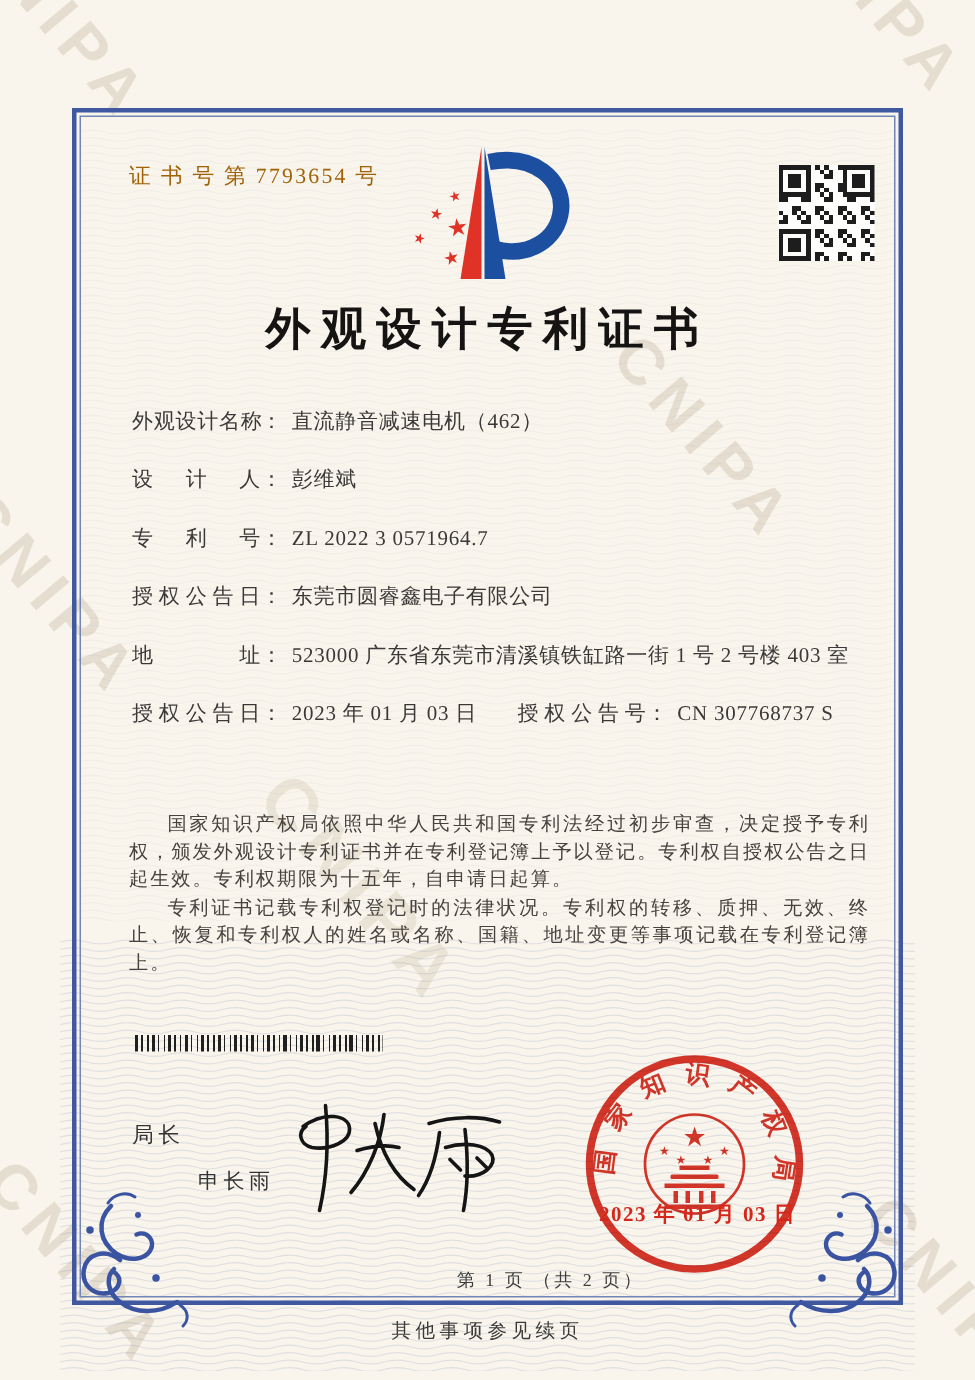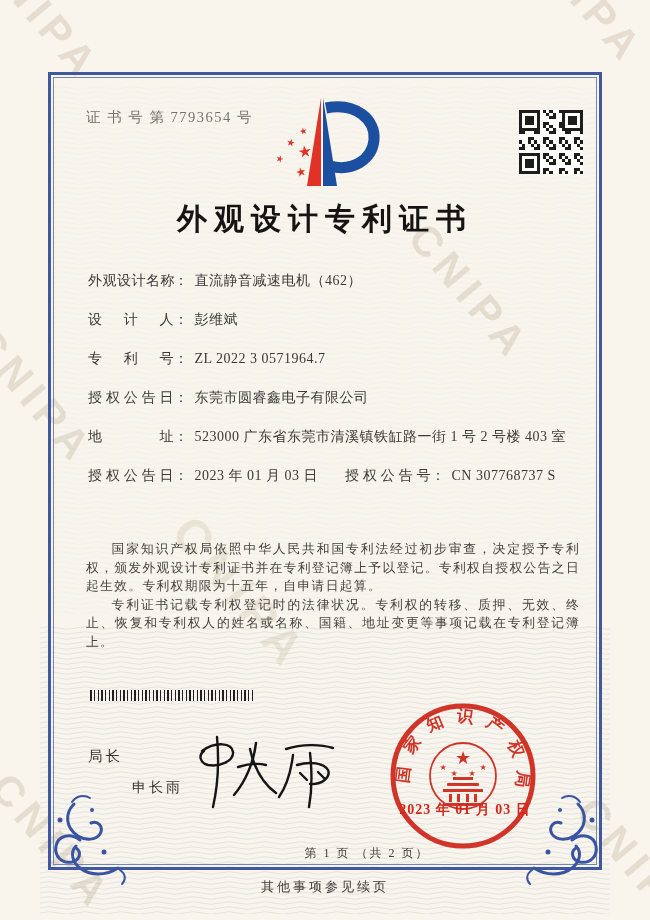--- a/index.html
+++ b/index.html
@@ -10,21 +10,21 @@
       font-size:42px;letter-spacing:7px;color:rgba(182,167,138,0.30);transform:rotate(50deg);
       white-space:nowrap;z-index:1;pointer-events:none;}
   .wm.big{font-size:48px;color:rgba(182,167,138,0.22);}
   
   svg.waves{position:absolute;z-index:2;pointer-events:none;}
   
   .frame{position:absolute;left:48px;top:72px;width:548px;height:792px;border:3px solid #3f58a0;z-index:3;}
   .frame-inner{position:absolute;left:2px;top:2px;right:2px;bottom:2px;border:1px solid #7385b5;}
   .flourish{position:absolute;z-index:4;}
   
-  .cert-no{position:absolute;left:86px;top:108px;font-size:14.5px;letter-spacing:1.5px;color:#737373;z-index:5;}
+  .cert-no{position:absolute;left:86px;top:108px;font-size:14.5px;letter-spacing:1.5px;color:#a16207;z-index:5;}
   .logo{position:absolute;left:258px;top:94px;z-index:5;}
   .qr{position:absolute;left:519px;top:110px;width:64px;height:64px;z-index:5;background:#fdfdfb;}
   .title{position:absolute;left:0;top:199px;width:650px;text-align:center;font-size:30px;font-weight:bold;
          letter-spacing:7px;color:#151413;z-index:5;}
   
   .fields{position:absolute;left:88px;top:272px;width:500px;z-index:5;font-size:14px;color:#3b3937;}
   .f-row{height:21px;margin-bottom:18px;white-space:nowrap;letter-spacing:0.5px;}
   .f-label{display:inline-block;width:86px;text-align:justify;text-align-last:justify;vertical-align:top;}
   .f-colon{display:inline-block;margin-right:6px;}
   .f-pair1{display:inline-block;width:257px;}

